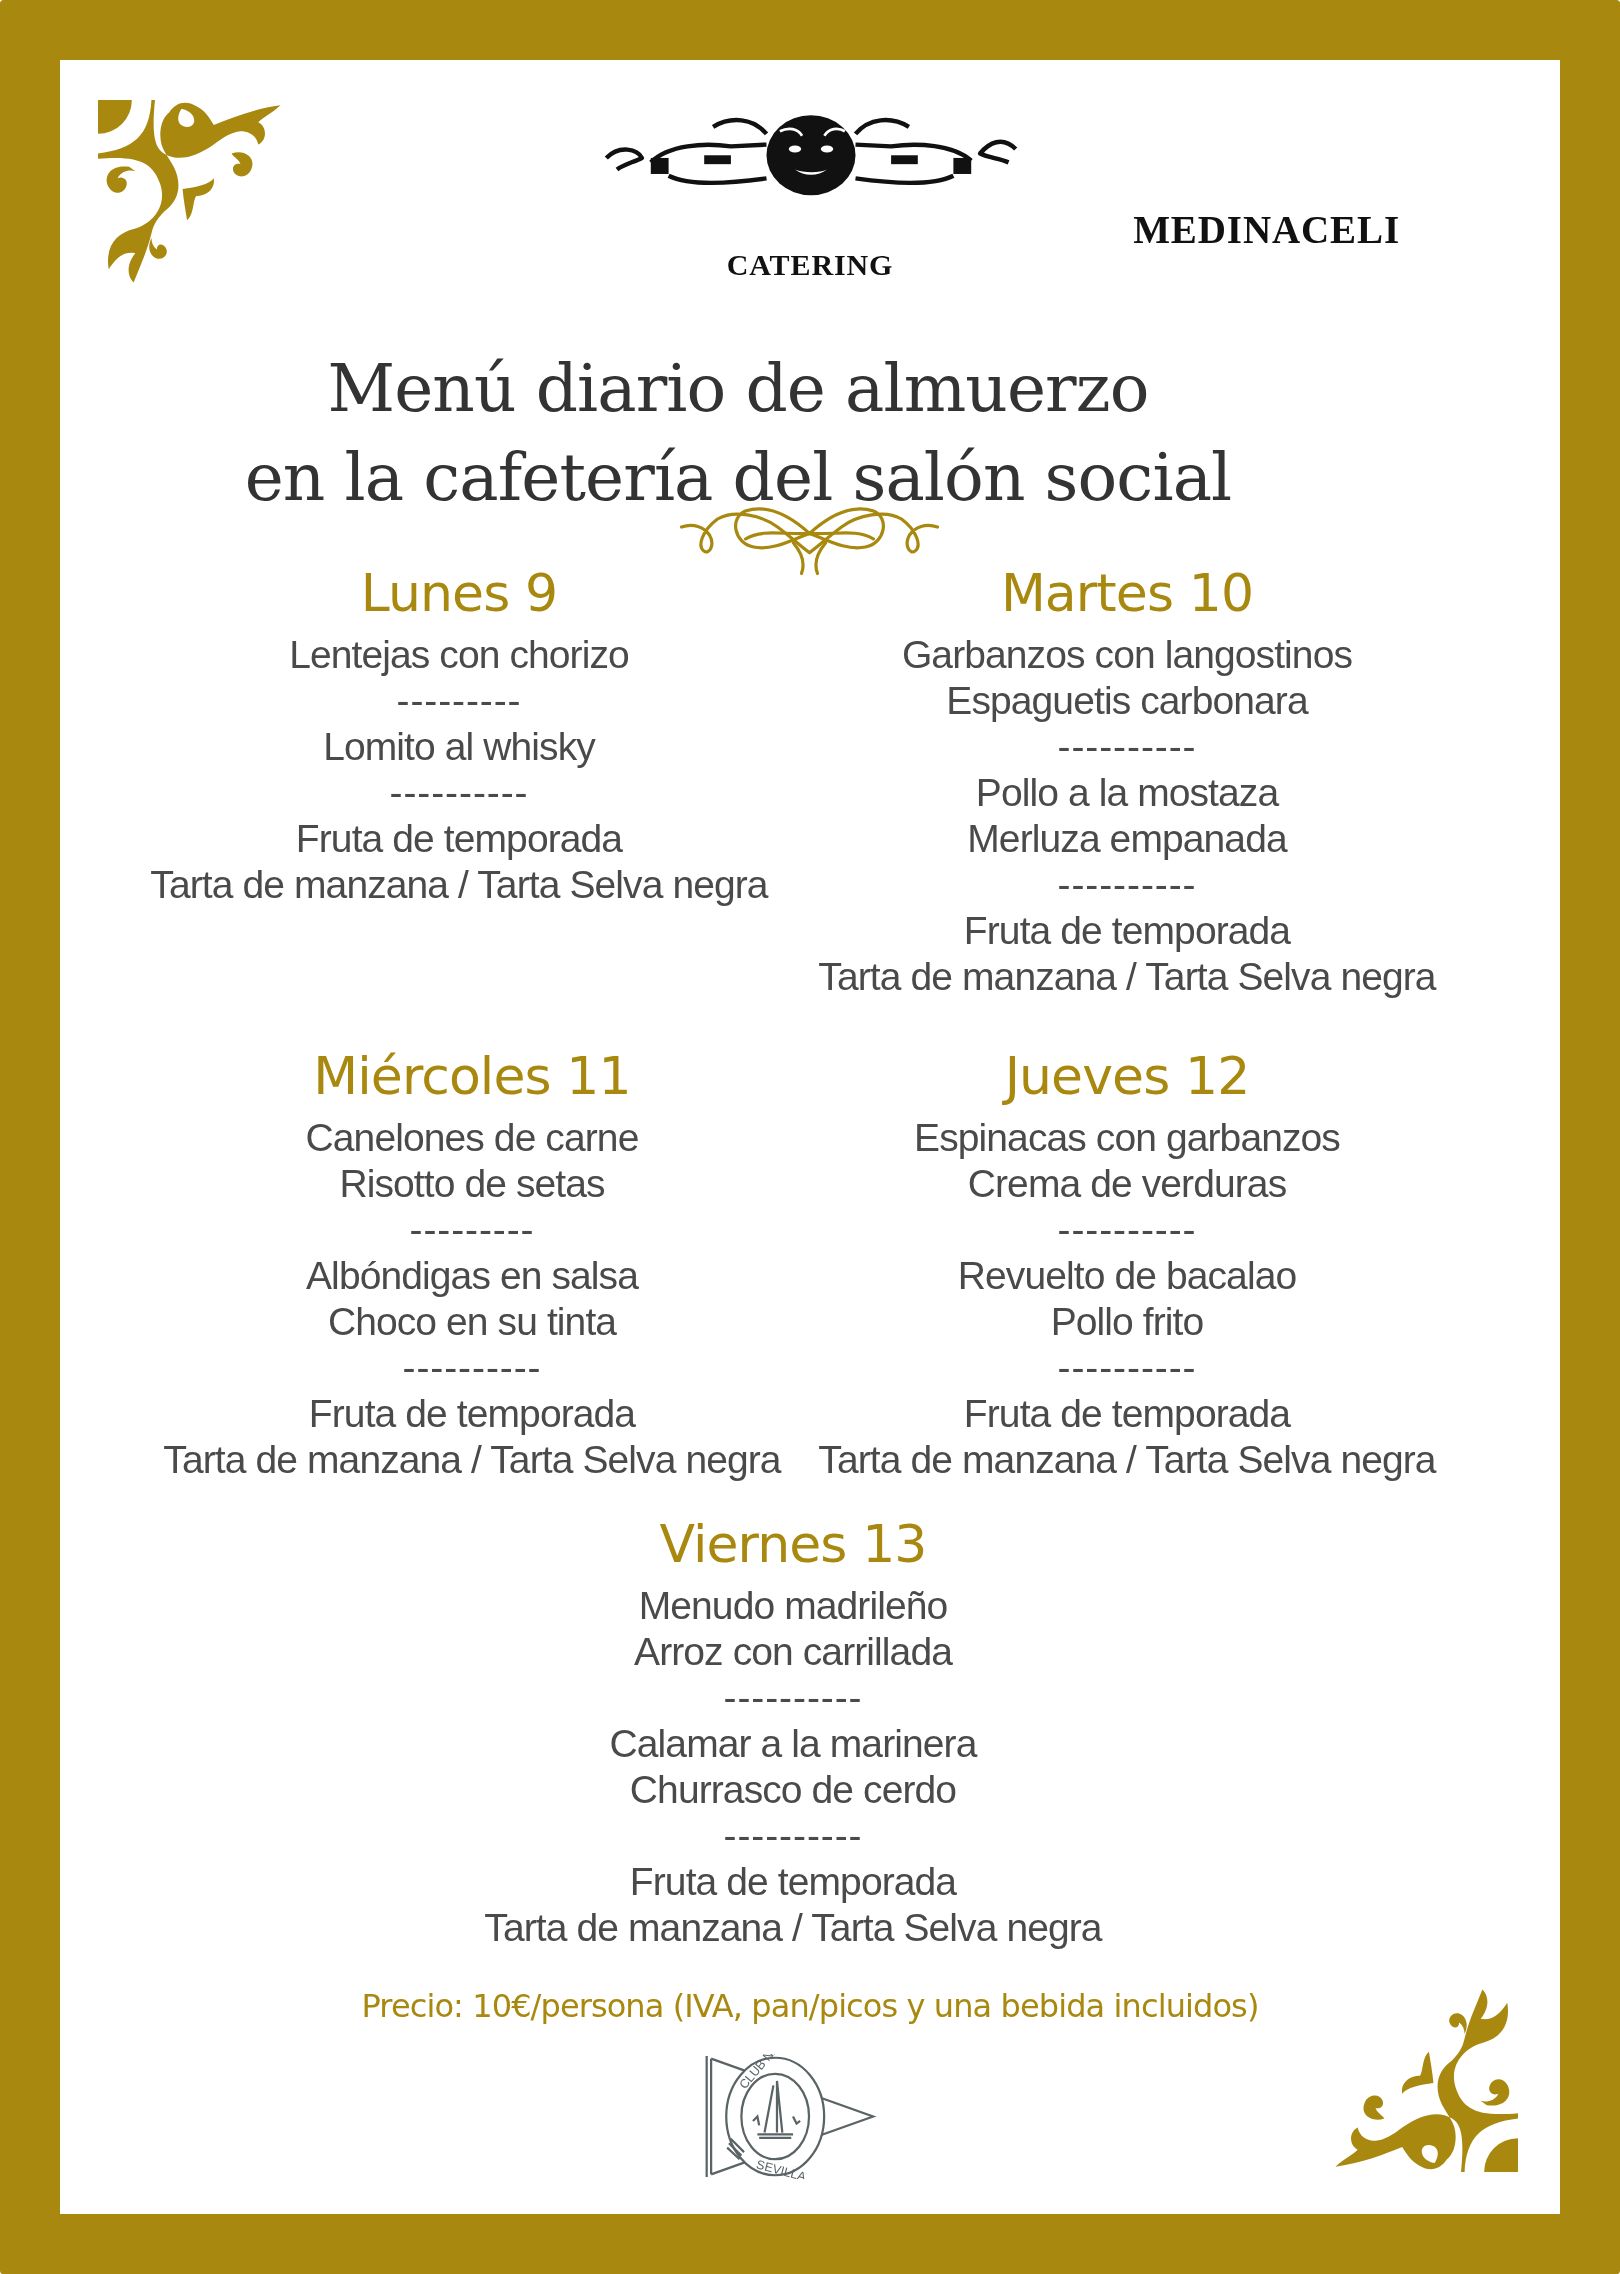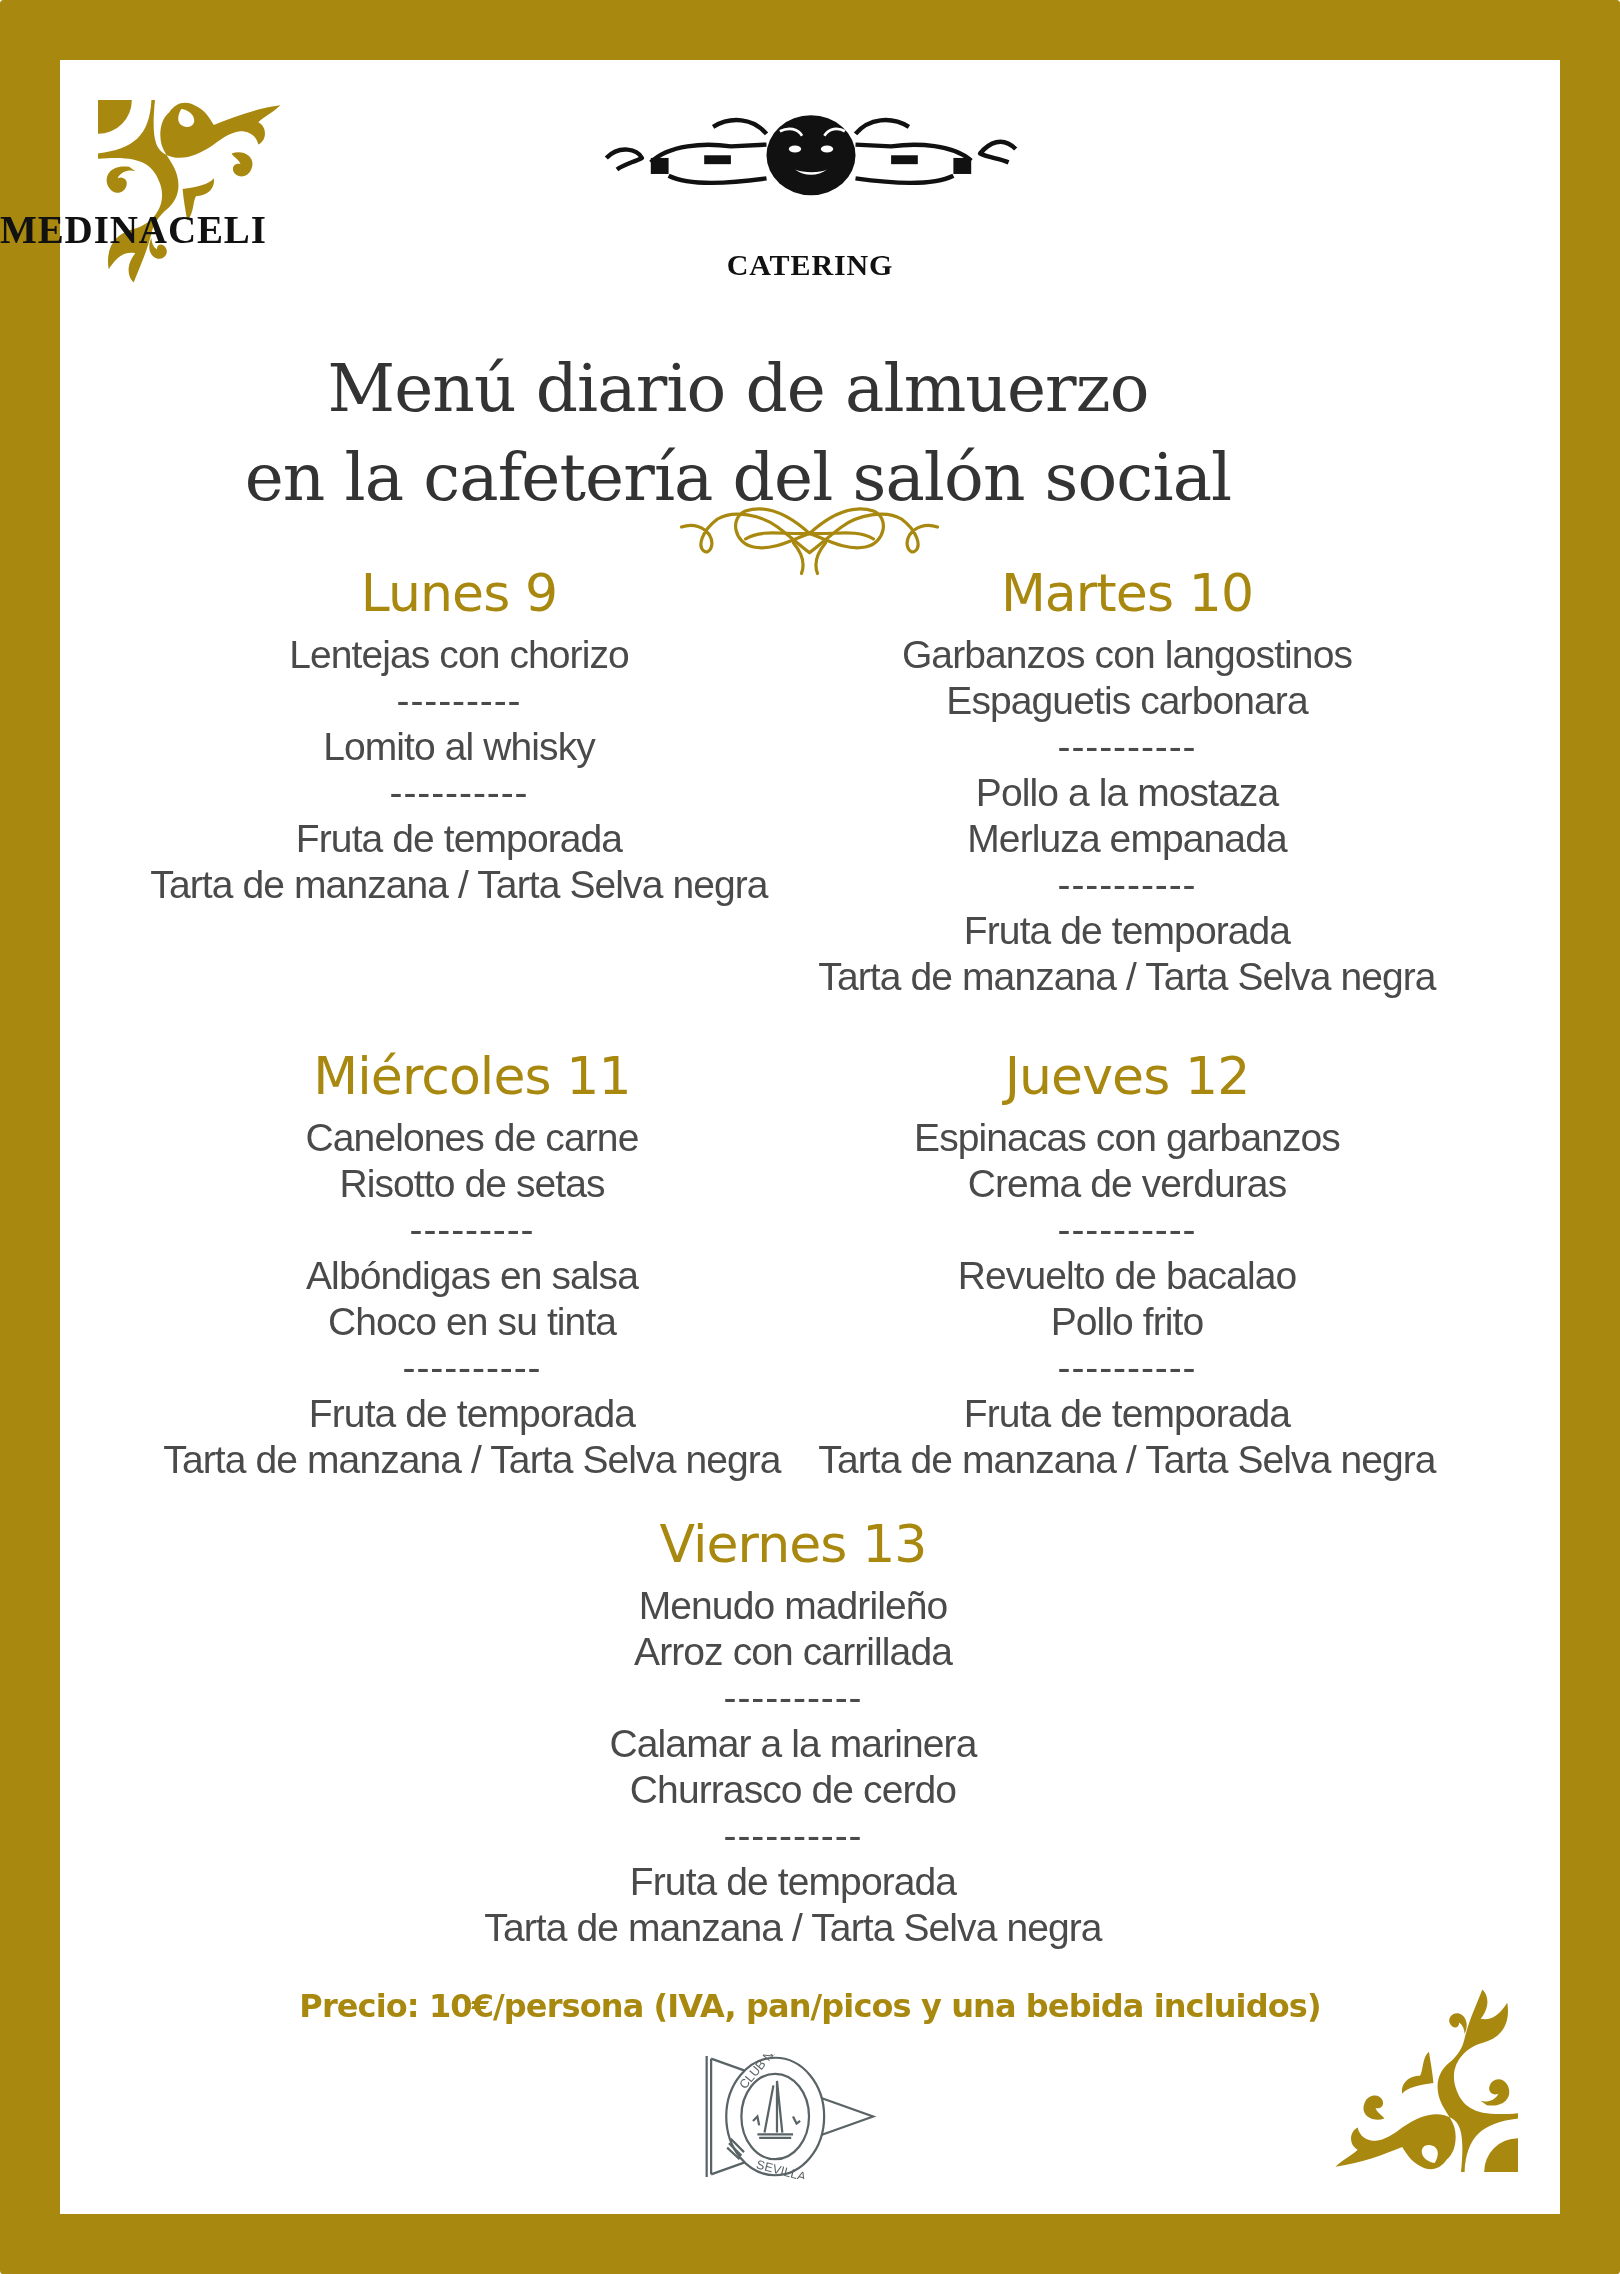--- a/index.html
+++ b/index.html
@@ -11,21 +11,21 @@
   .frame {
     position: absolute; left: 0; top: 0; width: 1620px; height: 2274px;
     box-sizing: border-box; border: 60px solid #A8880F; border-radius: 3.6px;
   }
   .corner { position: absolute; width: 187px; height: 187px; }
   .corner.tl { left: 98px; top: 100px; }
   .corner.br { right: 102px; bottom: 102px; transform: rotate(180deg); }
 
   .crest { position: absolute; left: 597px; top: 109px; width: 428px; height: 89px; }
   .brand1 {
-    position: absolute; left: 0; width: 1400px; top: 207px; text-align: left;
+    position: absolute; left: 0; width: 1400px; top: 207px; text-align: right;
     font-family: "Liberation Serif", serif; font-weight: bold; font-size: 39px;
     letter-spacing: 0.9px; color: #111;
   }
   .brand2 {
     position: absolute; left: 0; width: 1620px; top: 248px; text-align: center;
     font-family: "Liberation Serif", serif; font-weight: bold; font-size: 30px;
     letter-spacing: 0.9px; color: #111;
   }
   .title {
     position: absolute; left: 0; width: 1476px; text-align: center;
@@ -53,21 +53,20 @@
   .d-lunes { left: 138px; top: 561px; }
   .d-martes { left: 806px; top: 561px; }
   .d-miercoles { left: 151px; top: 1044px; }
   .d-jueves { left: 806px; top: 1044px; }
   .d-viernes { left: 472px; top: 1512px; }
 
   .price {
     position: absolute; left: 0; width: 1620px; top: 1987px; text-align: center;
     font-family: "DejaVu Sans", sans-serif; font-size: 32px; color: #A8880F;
     letter-spacing: -0.9px;
-    font-weight: bold;
   }
   .club { position: absolute; left: 704px; top: 2054px; width: 178px; height: 125px; }
 </style>
 </head>
 <body>
 
 <div class="frame"></div>
 
 <svg class="corner tl" viewBox="0 0 210 210">
   <g fill="#A8880F">

